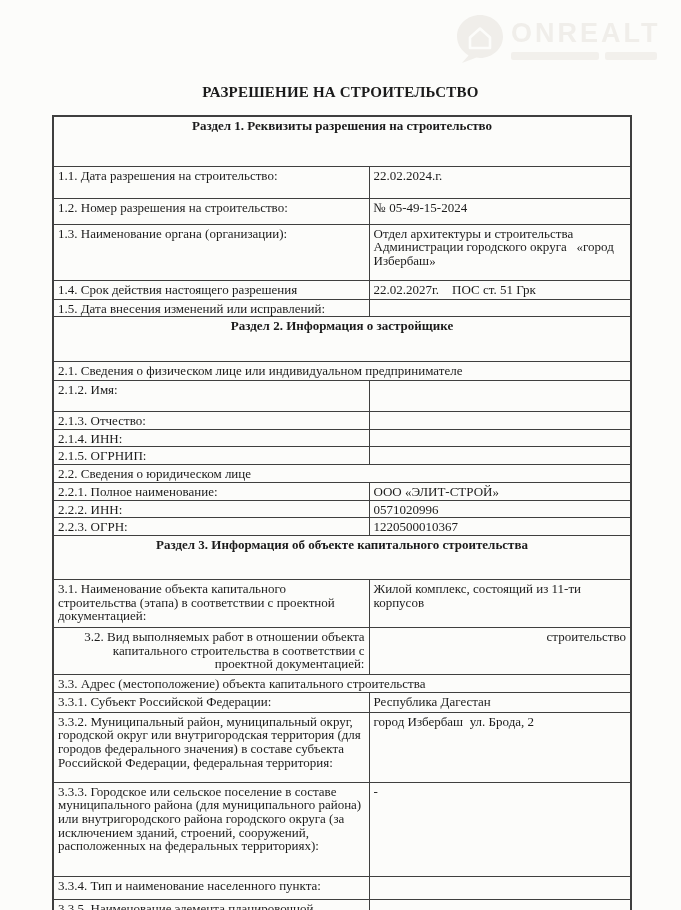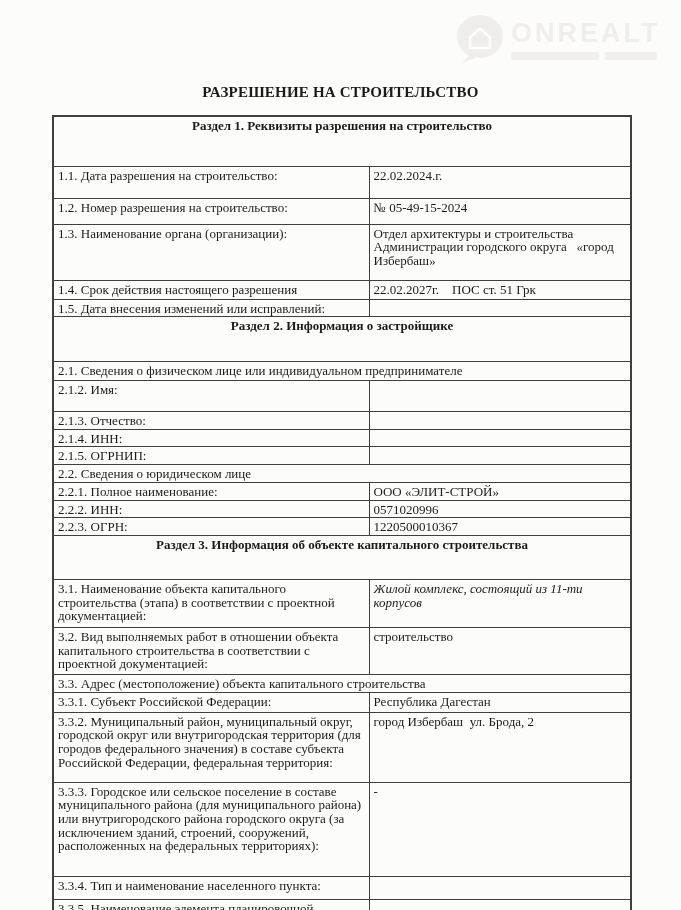--- a/index.html
+++ b/index.html
@@ -57,21 +57,21 @@
     padding-top:5px;
   }
   td.span-row{padding-left:4px;}
   
   .v-date{padding-top:15px;padding-left:18px;}
   .v-num{padding-left:8px;}
   .v-term{padding-left:12px;}
   .v-name{padding-left:8px;}
   .v-inn{padding-left:14px;}
   .v-ogrn{padding-left:8px;}
-  .v-fit{font-size:12.4px;padding-left:2px;font-style:italic;}
+  .v-fit{font-size:12.4px;padding-left:2px;}
   .v-build{padding-left:6px;}
   .v-subj{padding-left:20px;}
   .v-city{padding-left:30px;}
   .v-dash{padding-top:40px;padding-left:70px;}
 </style>
 </head>
 <body>
 
 <div class="page">
 
@@ -157,21 +157,21 @@
           <td>2.2.3. ОГРН:</td>
           <td class="v-ogrn">1220500010367</td>
         </tr>
         <tr style="height: 44px;">
           <td colspan="2" class="sec">Раздел 3. Информация об объекте капитального строительства</td>
         </tr>
         <tr style="height: 48px;">
           <td>3.1. Наименование объекта капитального строительства (этапа) в соответствии с проектной документацией:</td>
           <td class="v-fit">Жилой комплекс, состоящий из 11-ти корпусов</td>
         </tr>
-        <tr style="height: 47px;">
+        <tr style="height: 47px; text-align: right;">
           <td>3.2. Вид выполняемых работ в отношении объекта капитального строительства в соответствии с проектной документацией:</td>
           <td class="v-build">строительство</td>
         </tr>
         <tr style="height: 15px;">
           <td colspan="2" class="span-row">3.3. Адрес (местоположение) объекта капитального строительства</td>
         </tr>
         <tr style="height: 20px;">
           <td>3.3.1. Субъект Российской Федерации:</td>
           <td class="v-subj">Республика Дагестан</td>
         </tr>

